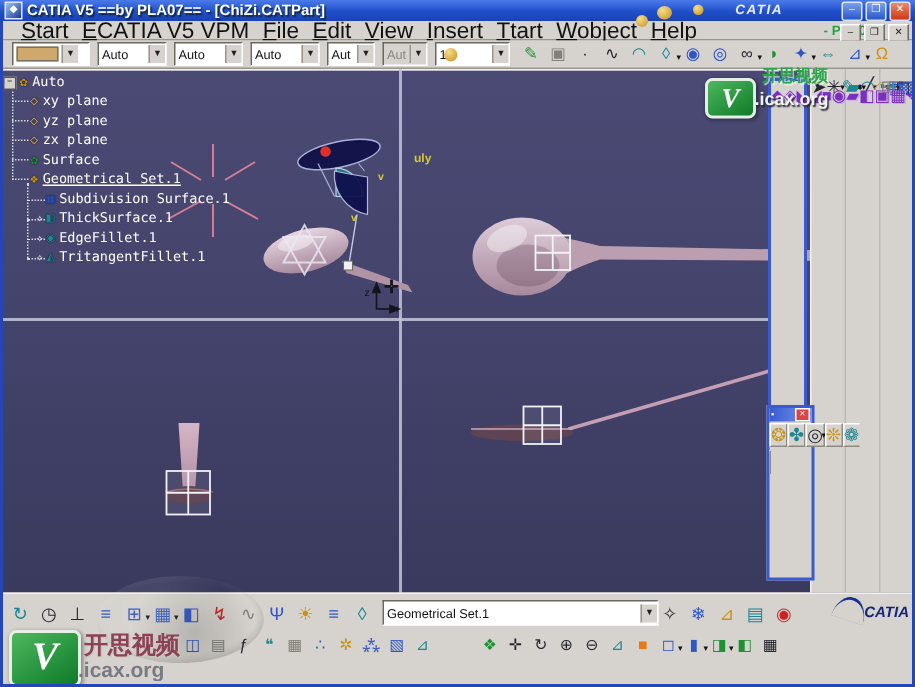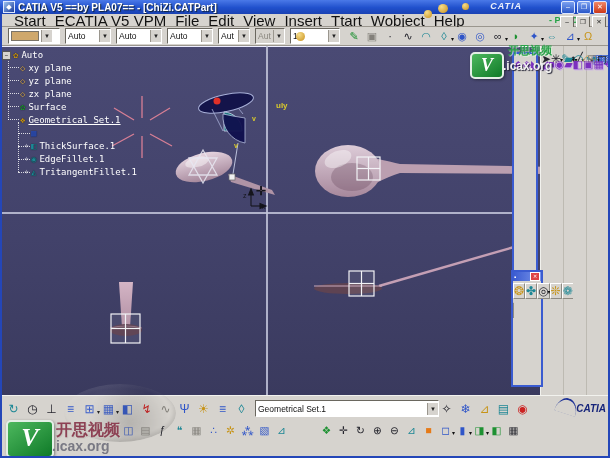--- a/index.html
+++ b/index.html
@@ -320,20 +320,21 @@
   <div class="trow" style="left:20px;top:101px;">
     <span class="ticon c-green">✿</span>
     <span>Surface</span>
   </div>
   <div class="trow" style="left:20px;top:114px;">
     <span class="ticon c-gold">❖</span>
     <span class="tsel">Geometrical Set.1</span>
   </div>
   <div class="trow" style="left:31px;top:127px;">
     <span class="ticon c-blue">▦</span>
+    <span>Subdivision Surface.1</span>
   </div>
   <div class="abs tplus" style="left:24px;top:142px;">✧</div>
   <div class="trow" style="left:31px;top:140px;">
     <span class="ticon c-teal">◧</span>
     <span>ThickSurface.1</span>
   </div>
   <div class="abs tplus" style="left:24px;top:155px;">✧</div>
   <div class="trow" style="left:31px;top:153px;">
     <span class="ticon c-teal">◉</span>
     <span>EdgeFillet.1</span>

